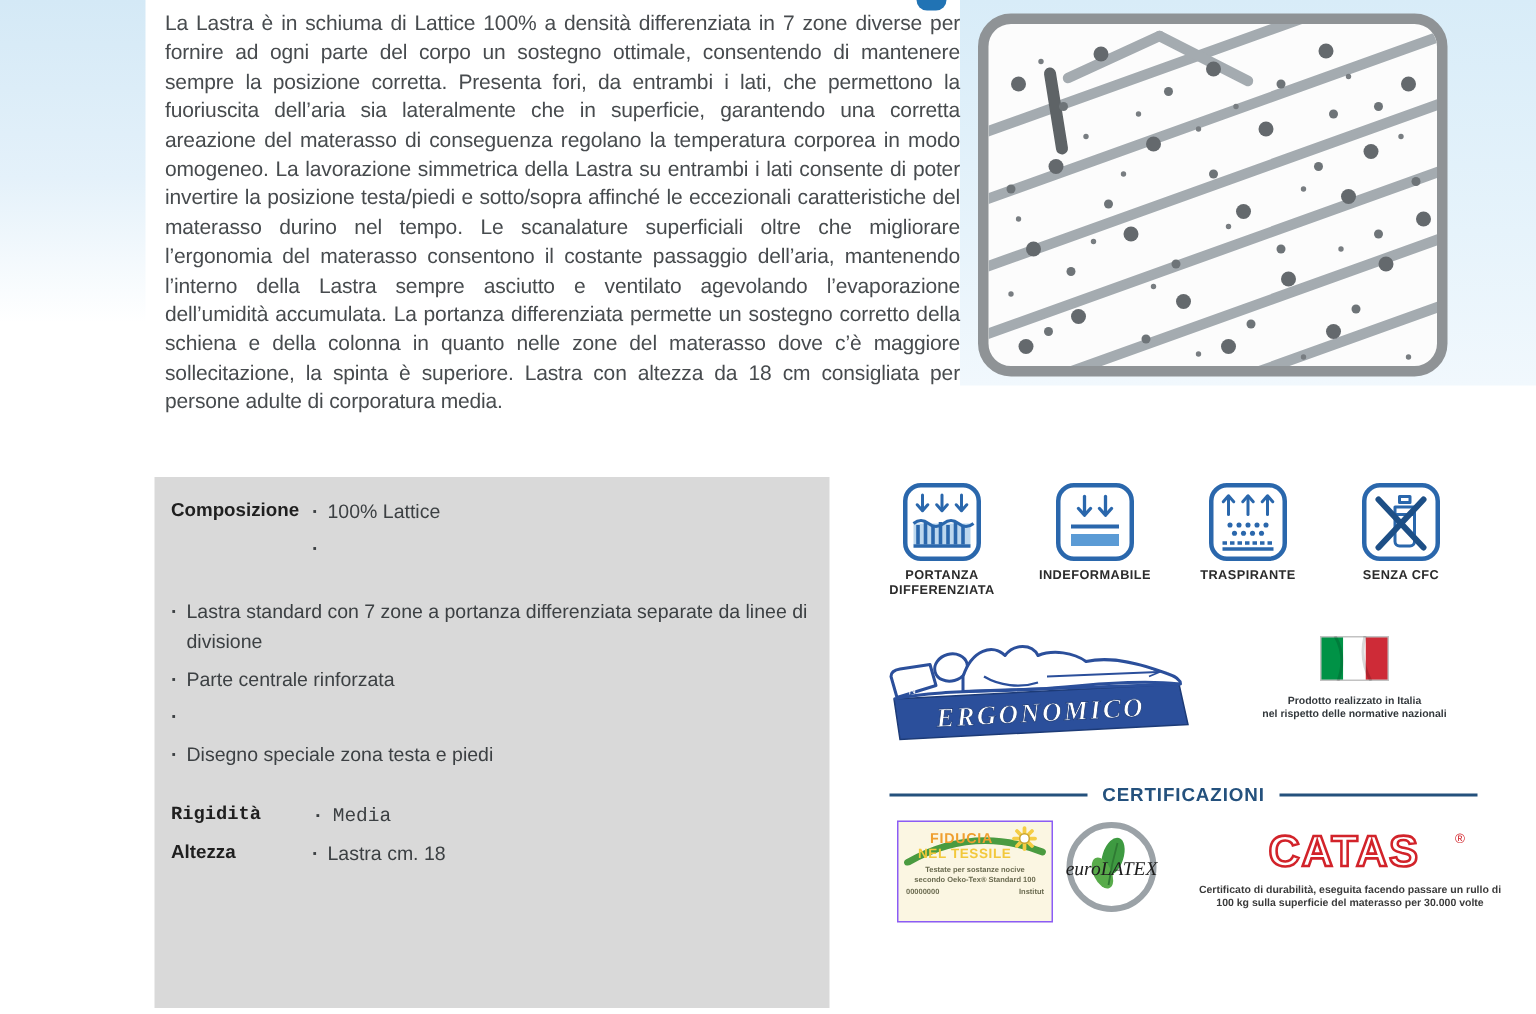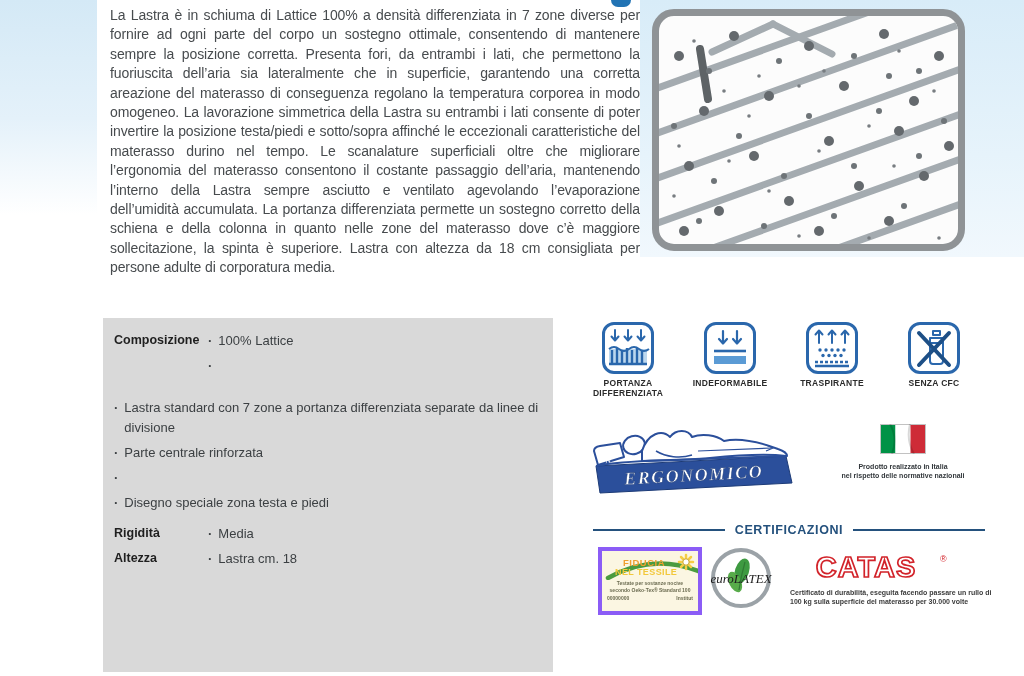--- a/index.html
+++ b/index.html
@@ -35,21 +35,21 @@
     border:7px solid #8f9396;border-radius:22px;background:#fcfcfc;overflow:hidden;
   }
   
   .specs{
     position:absolute;left:103px;top:318px;width:450px;height:354px;
     background:#d9d9d9;box-sizing:border-box;padding:13px 12px 0 11px;
     color:#3c4043;font-size:13px;
   }
   .spec-row{display:flex;}
   .spec-row.gap1{margin-top:17px;}
-  .spec-row.gap2{margin-top:6px;}
+  .spec-row.gap2{margin-top:16px;font-family:Liberation Mono, monospace;}
   .spec-row.gap3{}
   .spec-label{width:94px;flex-shrink:0;font-weight:bold;font-size:12.5px;color:#1f1f1f;padding-top:2px;}
   .spec-items{flex:1;}
   .spec-item{display:flex;line-height:20px;margin-bottom:5px;}
   .bullet{margin-right:6px;font-weight:bold;color:#3c4043;}
   
   .feature{position:absolute;top:322px;width:104px;text-align:center;}
   .feature-box{
     width:52px;height:52px;margin:0 auto;box-sizing:border-box;
     border:3px solid #2a67ac;border-radius:12px;background:#fff;
@@ -65,30 +65,30 @@
   .made-italy-caption{margin-top:4px;font-size:7px;font-weight:bold;color:#33383c;line-height:9px;}
   
   .cert-header{
     position:absolute;left:593px;top:523px;width:392px;
     display:flex;align-items:center;color:#24517d;
   }
   .cert-line{flex:1;height:2.5px;background:#24517d;}
   .cert-title{margin:0 10px;font-size:12.5px;font-weight:bold;letter-spacing:0.6px;}
   .fiducia{
     position:absolute;left:598px;top:547px;width:104px;height:68px;box-sizing:border-box;
-    background:#fbf6e2;border:4px solid #8b5cf6;overflow:hidden;
+    background:#fbf6e2;border:1px solid #8b5cf6;overflow:hidden;
   }
   .fid-top{position:relative;height:29px;}
   .fid-arch{position:absolute;left:0;top:0;}
   .fid-t1{position:absolute;left:21px;top:6px;font-size:9.5px;font-weight:bold;color:#ef9f2f;letter-spacing:0.5px;}
   .fid-t2{position:absolute;left:13px;top:16px;font-size:9px;font-weight:bold;color:#f2c83b;letter-spacing:0.4px;}
   .fid-sub{font-size:5px;font-weight:bold;color:#6b6b50;text-align:center;line-height:7px;}
   .fid-row{display:flex;justify-content:space-between;padding:1px 5px 0 5px;font-size:5px;font-weight:bold;color:#6b6b50;}
   .eurolatex{position:absolute;left:709px;top:546px;}
-  .catas{position:absolute;left:790px;top:551px;width:220px;}
+  .catas{position:absolute;left:790px;top:551px;width:220px;text-align:center;}
   .catas-caption{margin-top:2px;font-size:7px;font-weight:bold;color:#3b3b3b;line-height:8.5px;}
 </style>
 </head>
 <body>
 
 <div class="corner-blue-left"></div>
 <div class="panel-blue-right"></div>
 <div class="top-blue-mark"></div>
 
 <div class="intro">

